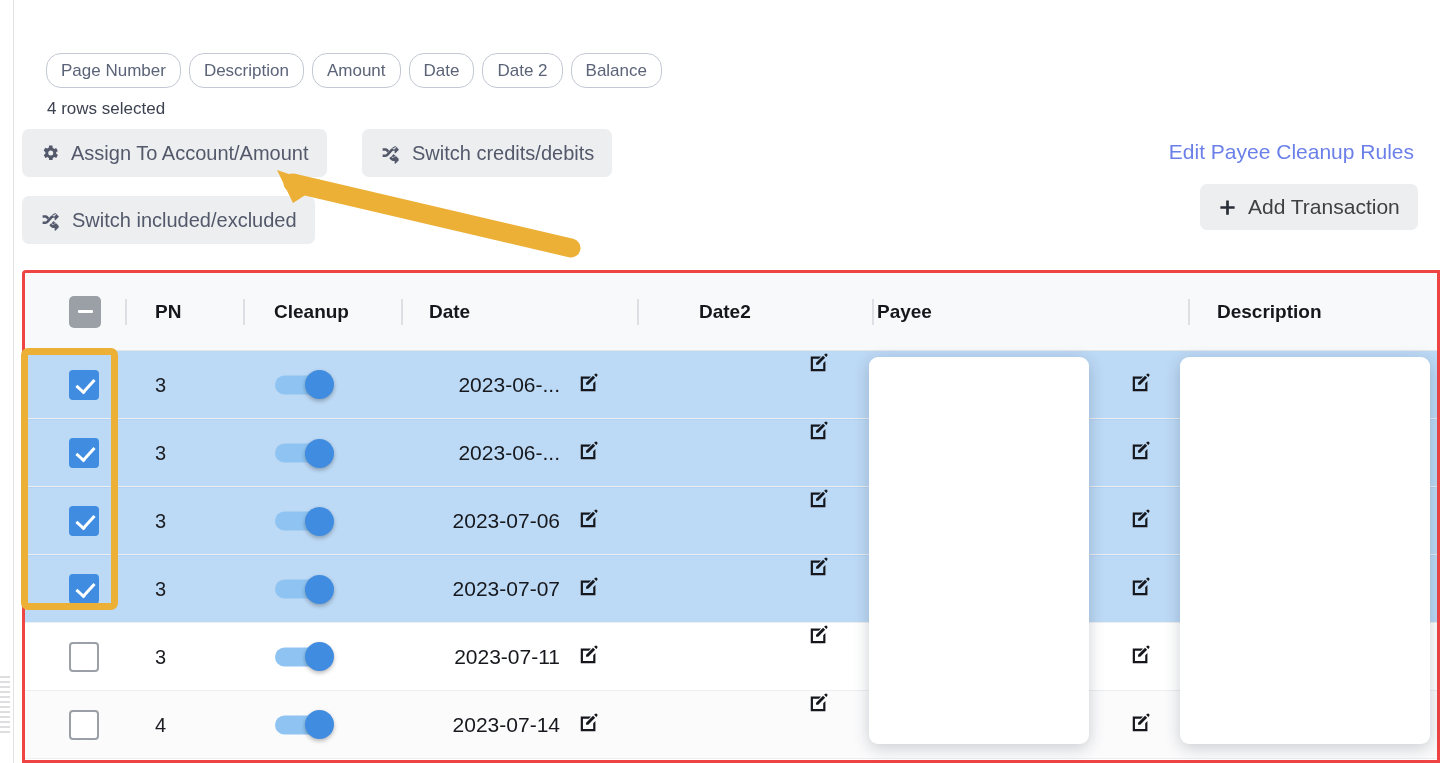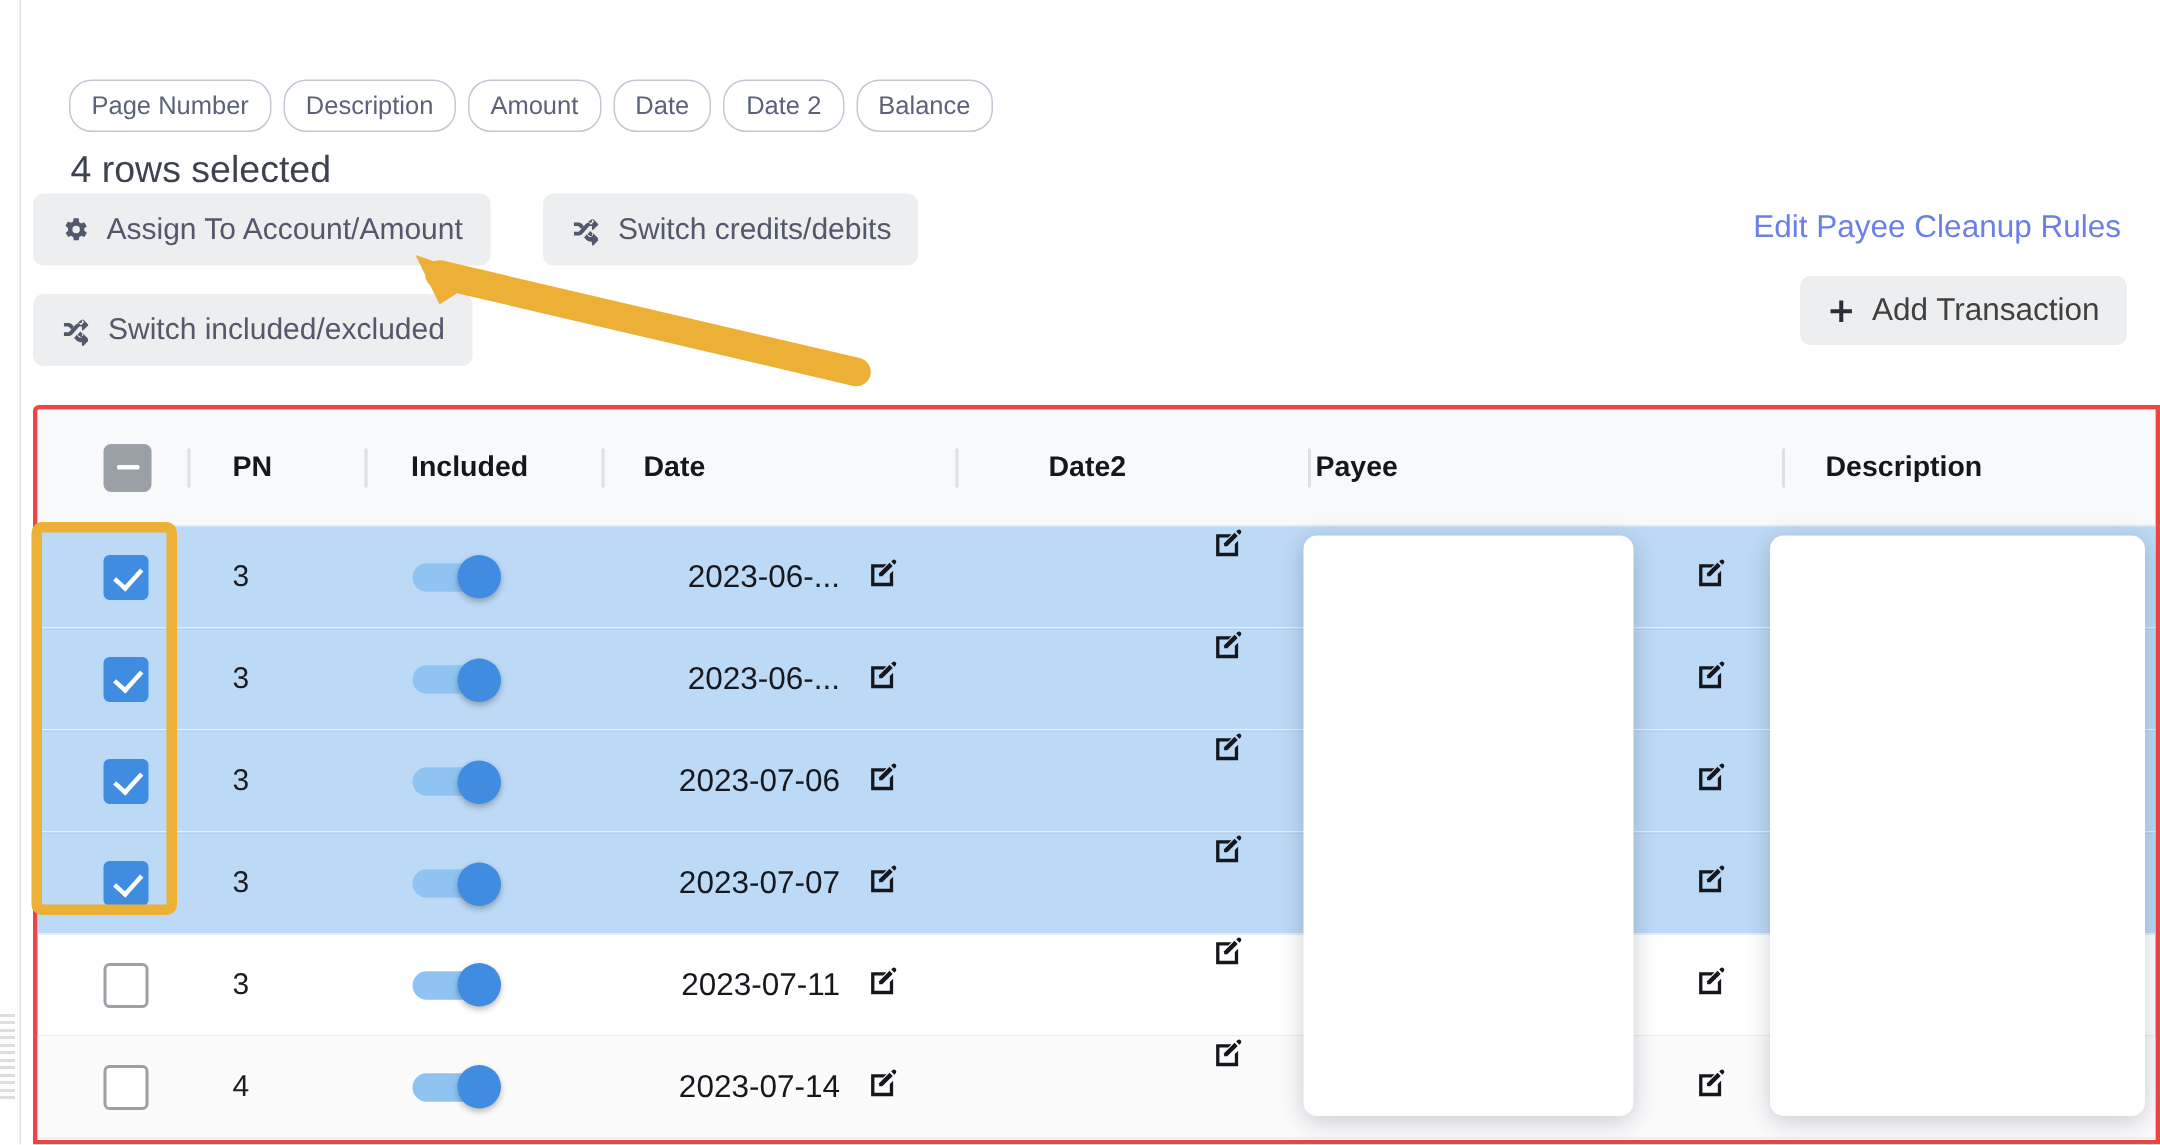--- a/index.html
+++ b/index.html
@@ -28,21 +28,21 @@
     font-size:15px; color:#000000; letter-spacing:.1px;margin-top:36px;
   }
   .chip-row{ position:absolute; left:46px; top:53px; display:flex; gap:8px; }
   .chip{
     height:35px; padding:0 14px; display:flex; align-items:center;
     border:1px solid #c3c8d4; border-radius:15px; background:#fff;
     font-size:17px; color:#5a6377; white-space:nowrap; cursor:pointer;
   }
   .rows-selected{
     position:absolute; left:47px; top:99px;
-    font-size:25px; color:#3c4250;
+    font-size:17px; color:#3c4250;
   }
 
   
   .btn-grey{
     position:absolute; display:flex; align-items:center; gap:11px;
     background:#eceef0; border:none; border-radius:7px;
     height:48px; padding:0 18px;
     font-size:20px; color:#53596b; cursor:pointer;
     font-family:"Liberation Sans",sans-serif;
   }
@@ -217,21 +217,21 @@
 
   <div class="table-card">
 
     <div class="thead">
       <div class="head-cb">
         <i></i>
       </div>
       <div class="col-div" style="left:100px"></div>
       <div class="th" style="left:130px">PN</div>
       <div class="col-div" style="left:218px"></div>
-      <div class="th" style="left:249px">Included</div>
+      <div class="th" style="left:249px">Cleanup</div>
       <div class="col-div" style="left:376px"></div>
       <div class="th" style="left:404px">Date</div>
       <div class="col-div" style="left:612px"></div>
       <div class="th" style="left:674px">Date2</div>
       <div class="col-div" style="left:847px"></div>
       <div class="th" style="left:852px">Payee</div>
       <div class="col-div" style="left:1163px"></div>
       <div class="th" style="left:1192px">Description</div>
     </div>
 

